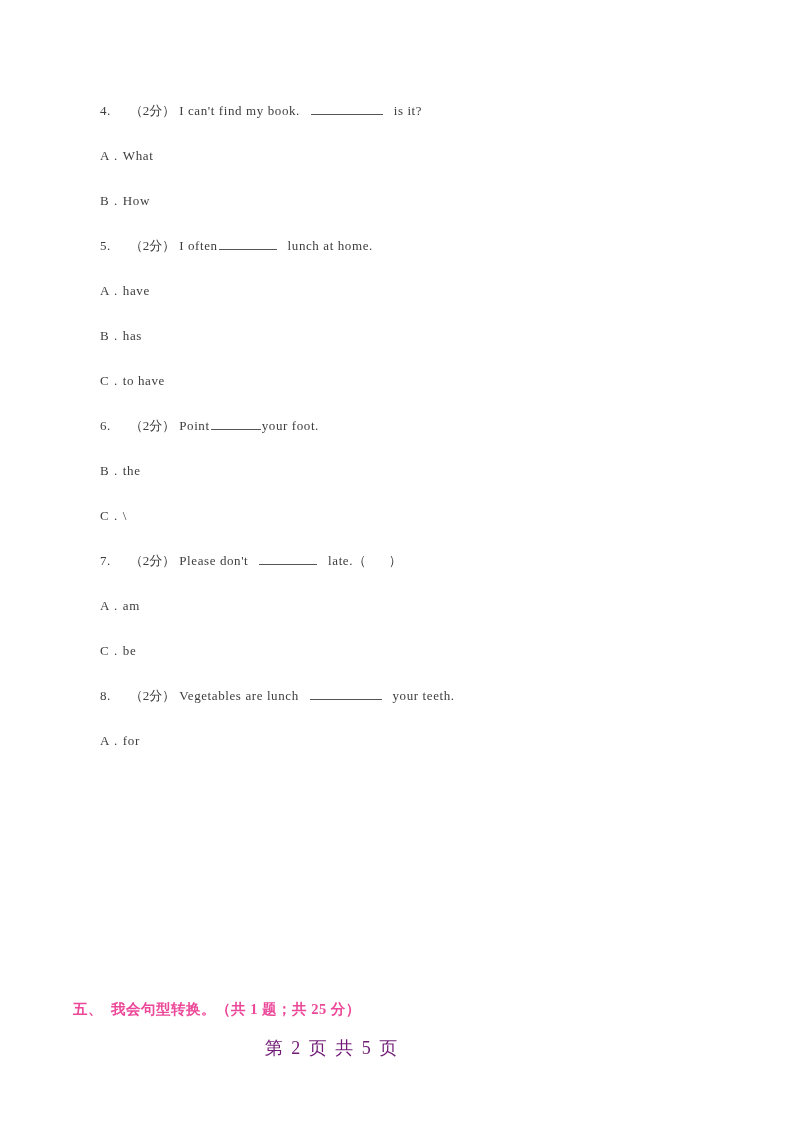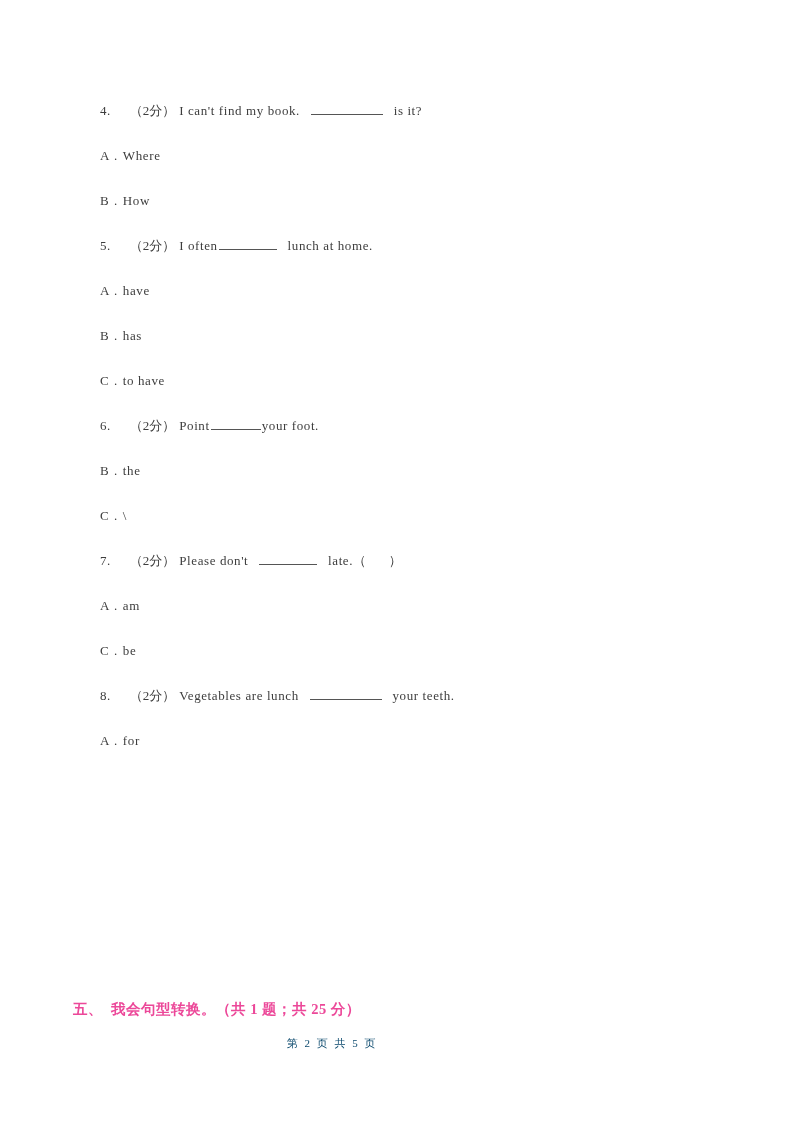--- a/index.html
+++ b/index.html
@@ -95,42 +95,42 @@
   }
   .section-heading .sec-label { margin-right: 8px; }
 
   
   .footer {
     position: absolute;
     left: 0;
     top: 1036px;
     width: 664px;
     text-align: center;
-    font-size: 11px;
-    color: #0c4a6e;
+    font-size: 18px;
+    color: #701a75;
     letter-spacing: 2px;
     white-space: nowrap;
   }
 </style>
 </head>
 <body>
 
 <div class="page">
 
   <div class="qlist">
 
     <div class="line">
       <span class="qnum">4.</span>
       <span class="marks">（2分）</span>
       <span class="qtext">I can't find my book.</span>
       <span class="blank w-long sp-before sp-after"></span>
       <span class="qtext">is it?</span>
     </div>
     <div class="line">
-      <span class="opt-letter">A</span><span class="opt-dot">.</span><span>Where</span>
+      <span class="opt-letter">A</span><span class="opt-dot">.</span><span>What</span>
     </div>
     <div class="line">
       <span class="opt-letter">B</span><span class="opt-dot">.</span><span>How</span>
     </div>
 
     <div class="line">
       <span class="qnum">5.</span>
       <span class="marks">（2分）</span>
       <span class="qtext">I often</span><span class="blank w-mid sp-after"></span>
       <span class="qtext">lunch at home.</span>

